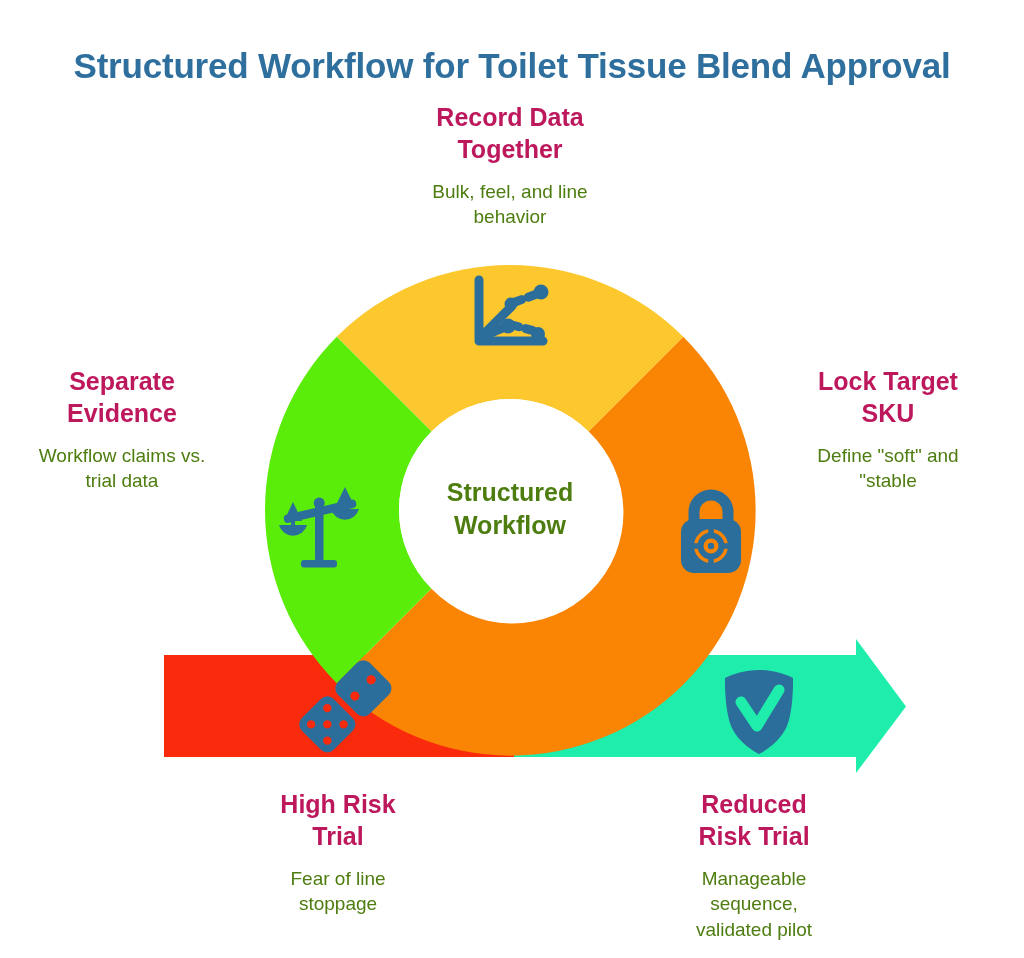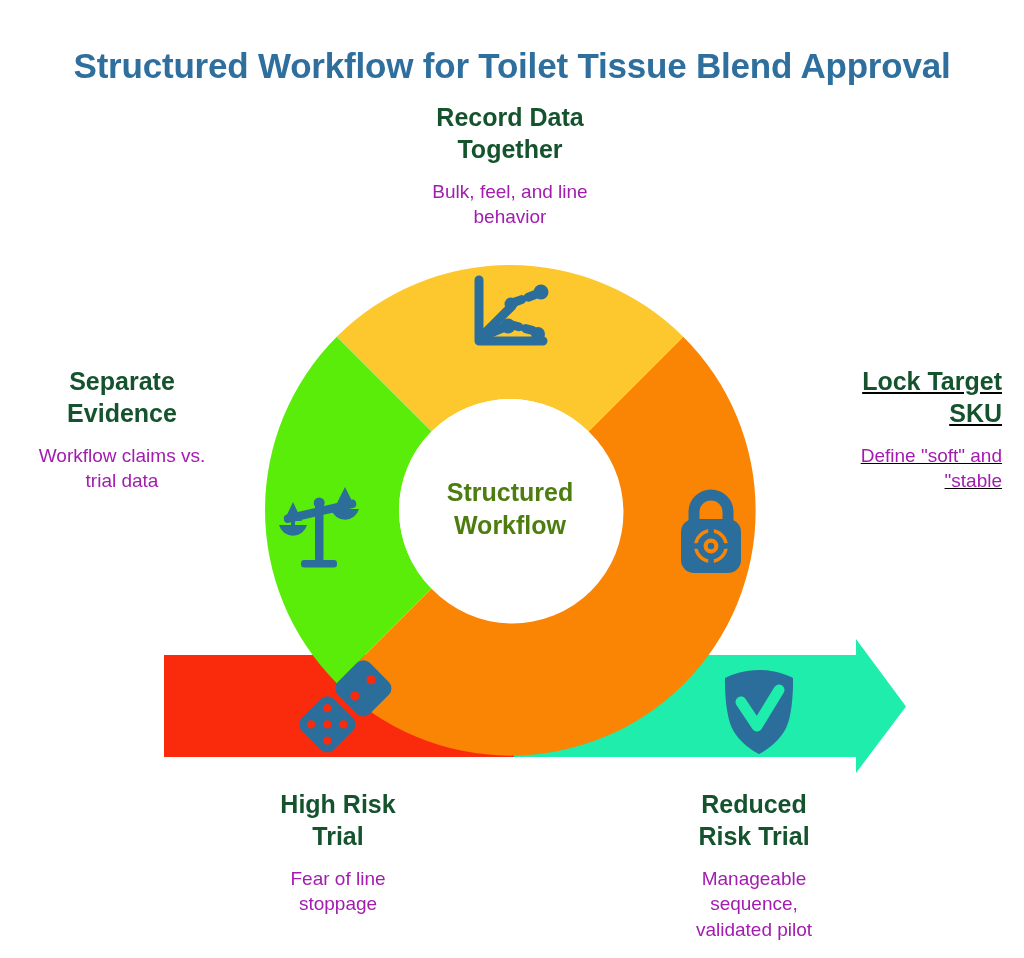--- a/index.html
+++ b/index.html
@@ -45,29 +45,29 @@
     height: 958px;
   }
 
   
   .node-label {
     position: absolute;
   }
   .node-title {
     font-size: 25px;
     font-weight: 700;
-    color: #14532d;
+    color: #be185d;
     line-height: 1.28;
     margin: 0;
     white-space: pre-line;
   }
   .node-desc {
     font-size: 19px;
     font-weight: 400;
-    color: #a21caf;
+    color: #4d7c0f;
     line-height: 1.34;
     margin: 14px 0 0 0;
     white-space: pre-line;
   }
 
   
   .lbl-top {
     left: 312px;
     top: 101px;
     width: 396px;
@@ -80,22 +80,21 @@
     top: 365px;
     width: 228px;
     text-align: center;
   }
 
   
   .lbl-right {
     left: 774px;
     top: 365px;
     width: 228px;
-    text-align: right;
-    text-decoration: underline;
+    text-align: center;
   }
 
   
   .lbl-bl {
     left: 214px;
     top: 788px;
     width: 248px;
     text-align: center;
   }
 

